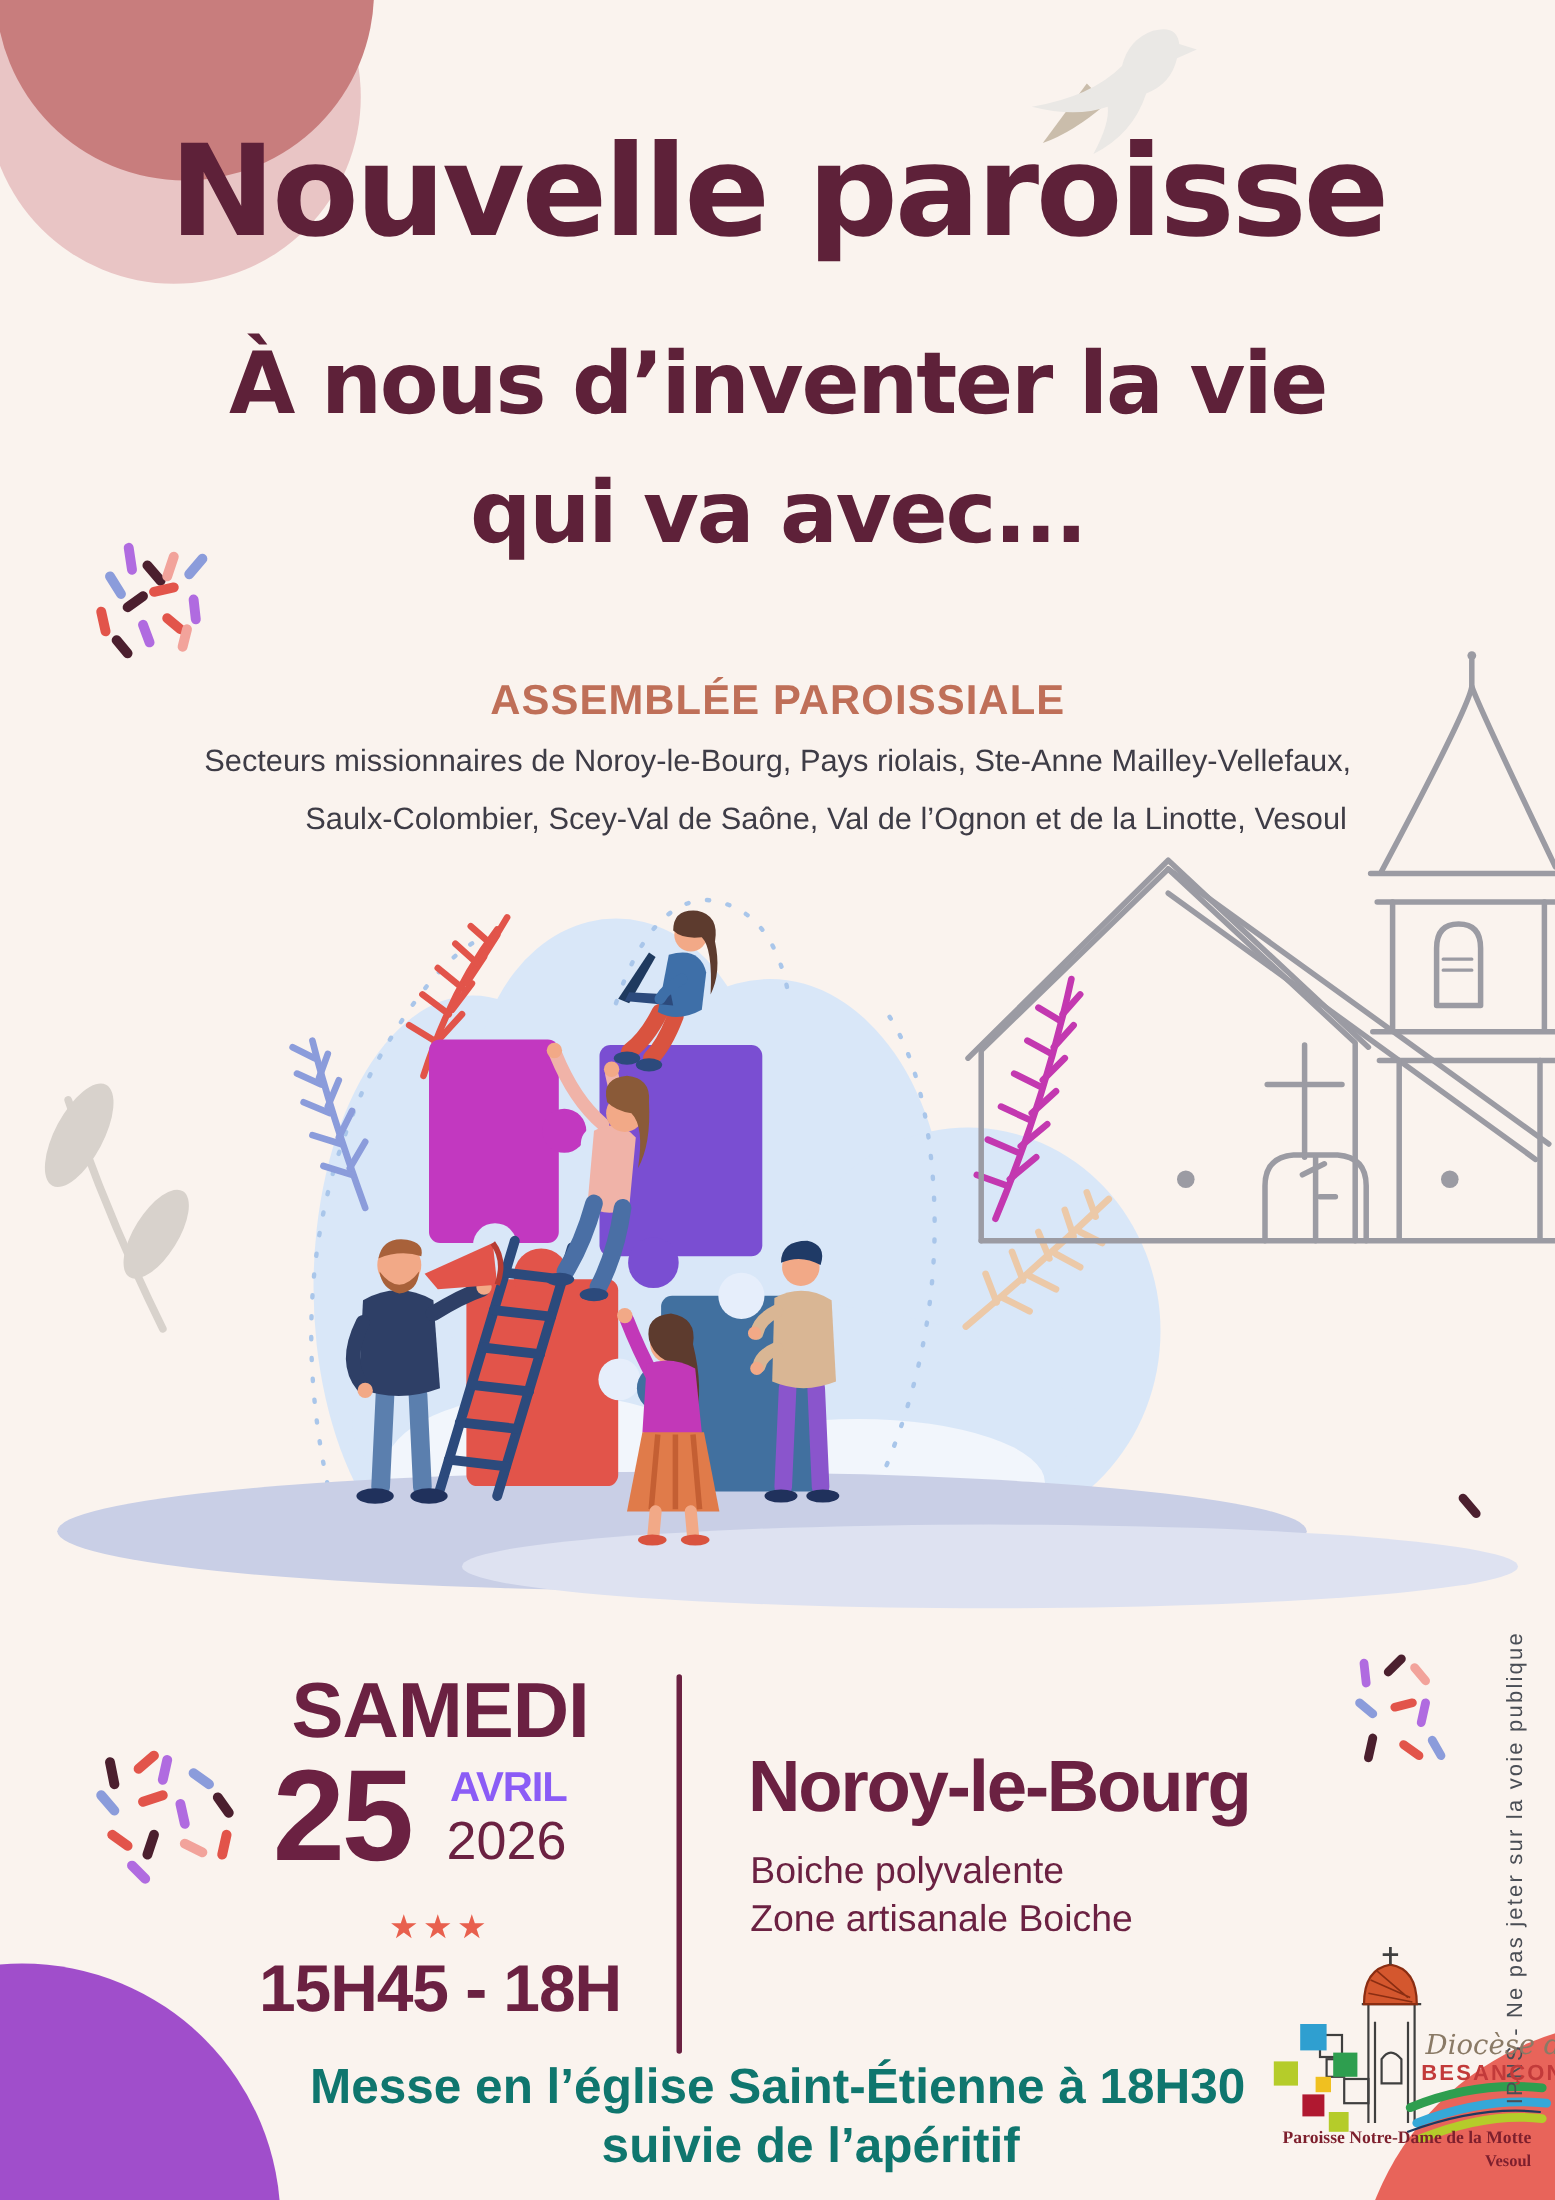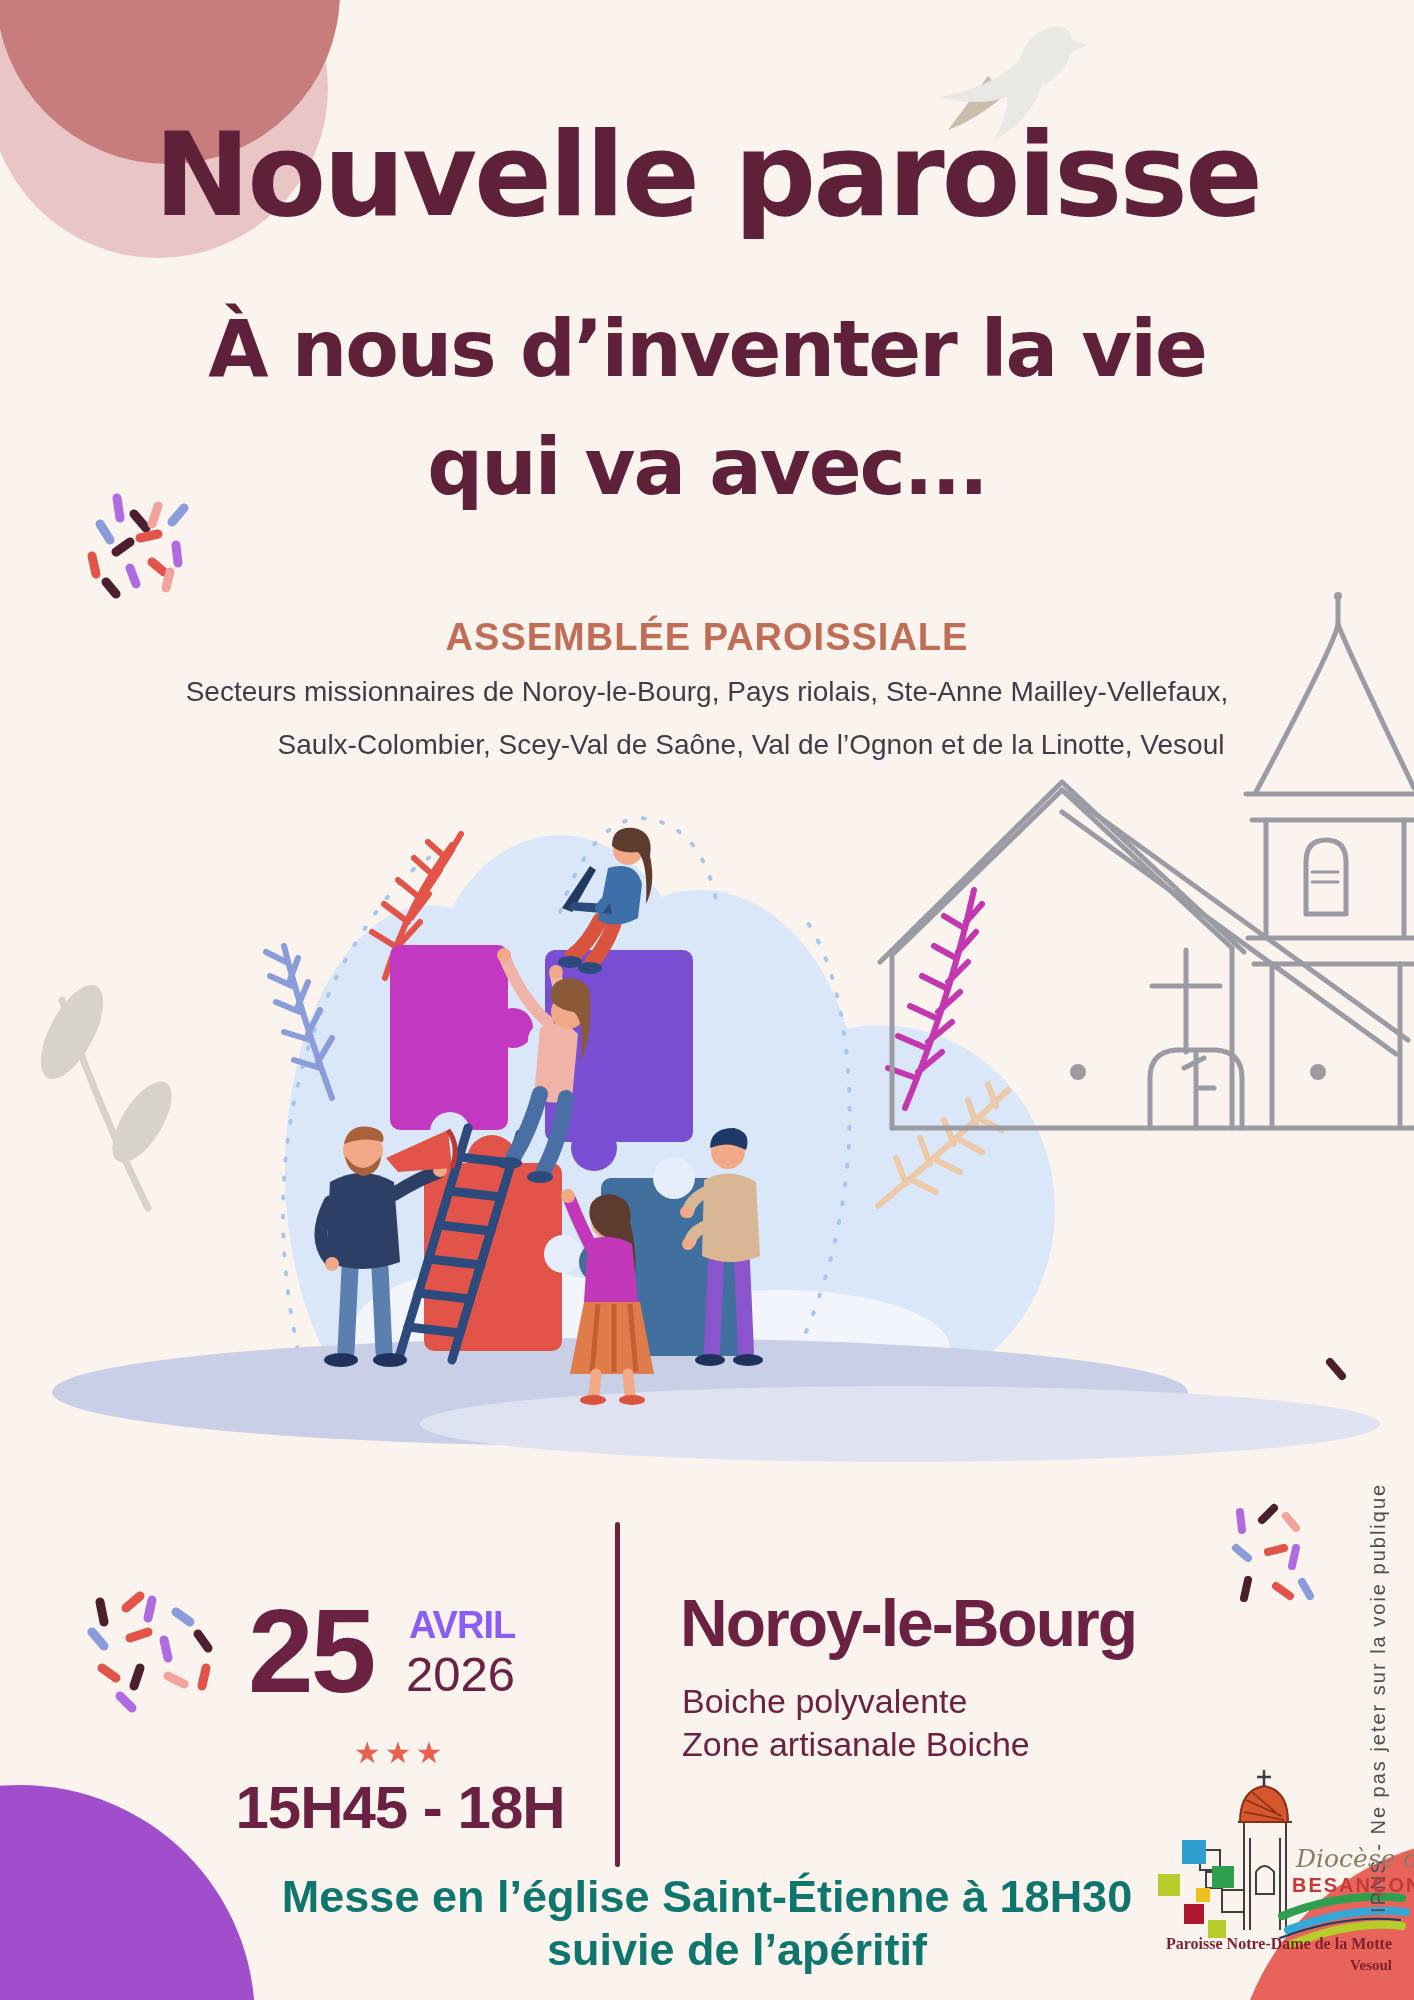--- a/index.html
+++ b/index.html
@@ -327,20 +327,21 @@
 </svg>
 
   <div class="t center title">Nouvelle paroisse</div>
   <div class="t center subtitle sub1">À nous d’inventer la vie</div>
   <div class="t center subtitle sub2">qui va avec...</div>
 
   <div class="t center assembly">ASSEMBLÉE PAROISSIALE</div>
   <div class="t center sectors sec1">Secteurs missionnaires de Noroy-le-Bourg, Pays riolais, Ste-Anne Mailley-Vellefaux,</div>
   <div class="t center sectors sec2">Saulx-Colombier, Scey-Val de Saône, Val de l’Ognon et de la Linotte, Vesoul</div>
 
+  <div class="t day">SAMEDI</div>
   <div class="t datenum">25</div>
   <div class="t month">AVRIL</div>
   <div class="t year">2026</div>
   <div class="t stars">★★★</div>
   <div class="t timerange">15H45 - 18H</div>
 
   <div class="divider"></div>
 
   <div class="t locname">Noroy-le-Bourg</div>
   <div class="t venue ven1">Boiche polyvalente</div>

